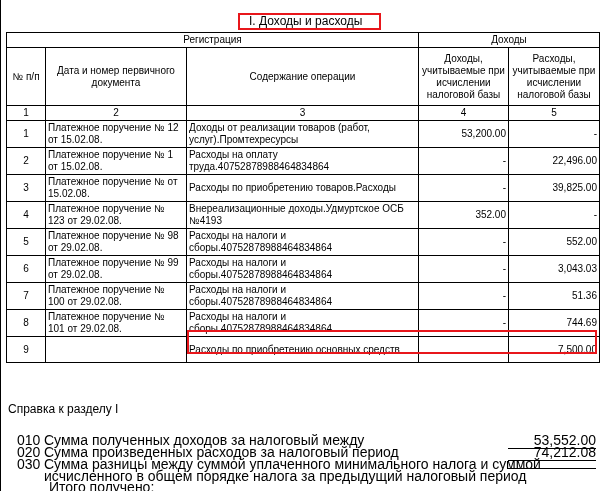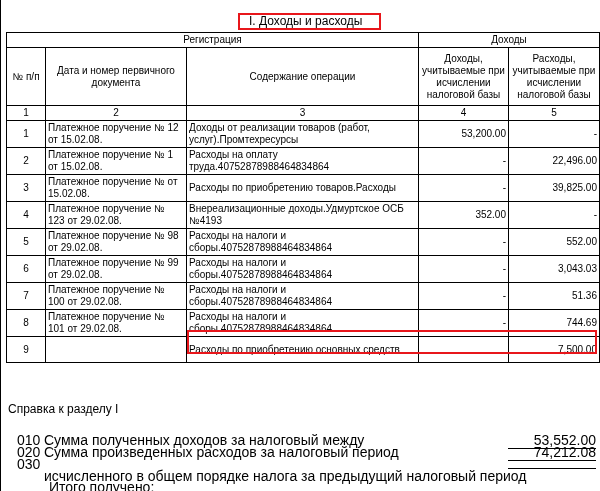--- a/index.html
+++ b/index.html
@@ -131,16 +131,17 @@
   <span class="txt">Сумма полученных доходов за налоговый между</span>
   <span class="val">53,552.00</span>
 </div>
 <div class="line" style="left:0; top:444px; width:600px; height:12px;">
   <span class="code">020</span>
   <span class="txt">Сумма произведенных расходов за налоговый период</span>
   <span class="val">74,212.08</span>
 </div>
 <div class="line" style="left:0; top:456px; width:600px; height:24px;">
   <span class="code">030</span>
+  <span class="txt">Сумма разницы между суммой уплаченного минимального налога и суммой</span>
   <span class="txt" style="top:12px">исчисленного в общем порядке налога за предыдущий налоговый период</span>
   <span class="val" style="top:0; height:12px;"></span>
 </div>
 <div class="line" style="left:49px; top:479px;">Итого получено:</div>
 
 </body></html>

